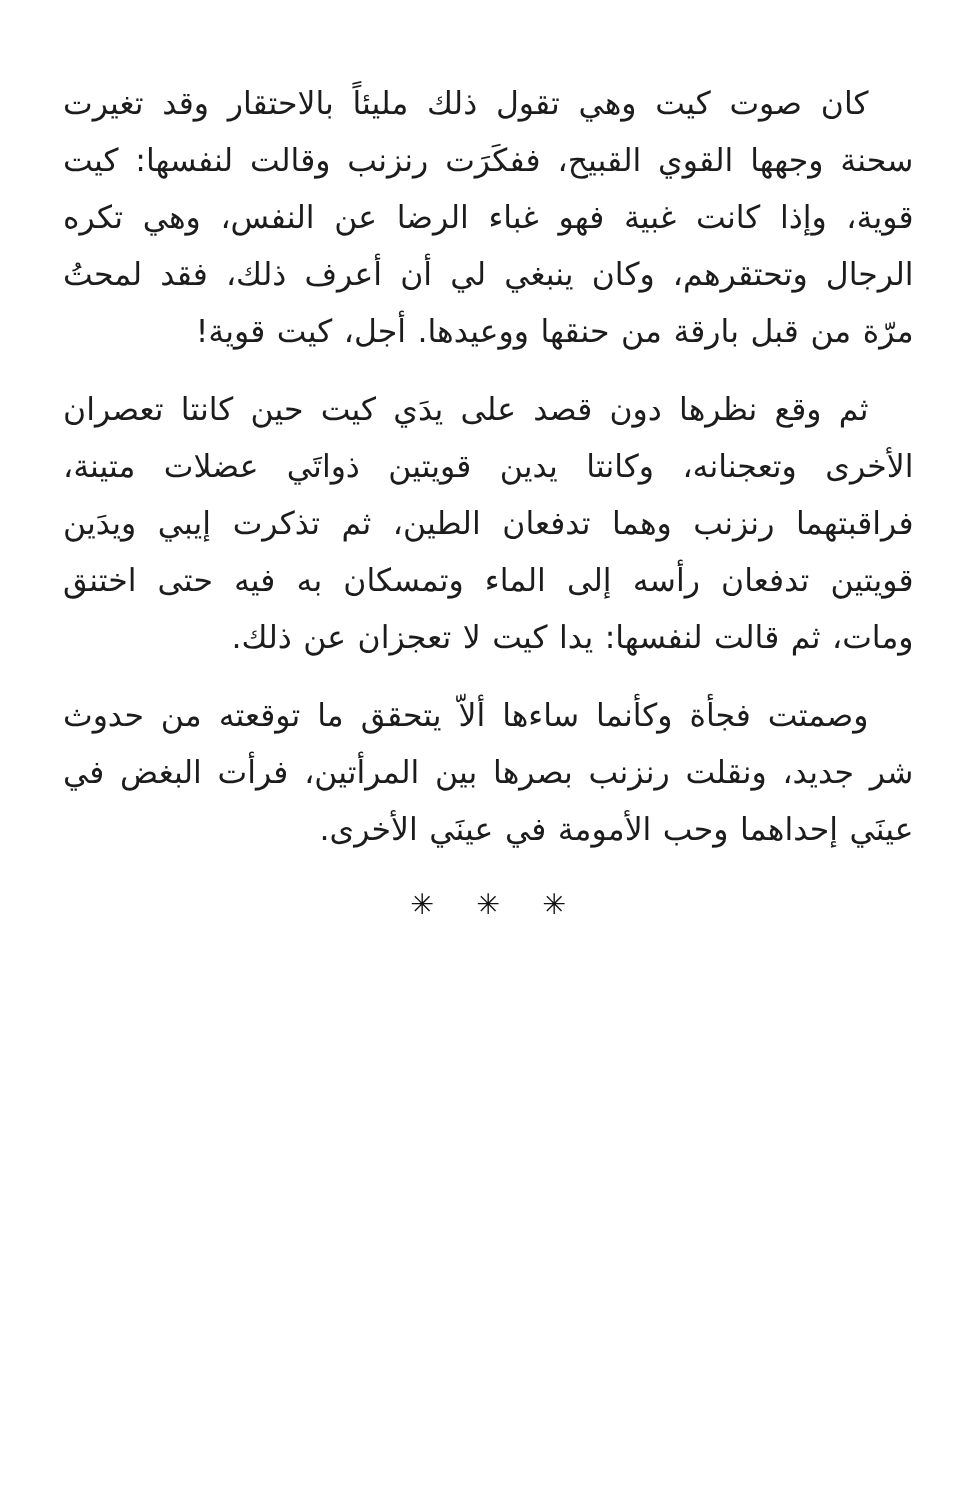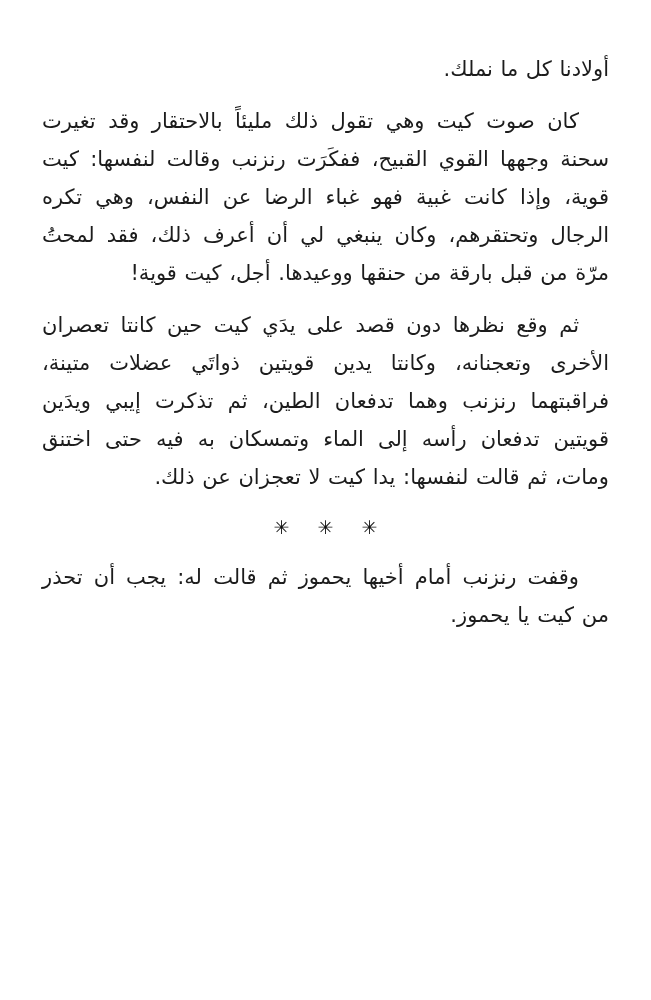--- a/index.html
+++ b/index.html
@@ -53,26 +53,25 @@
   }
   .separator + .para {
     margin-top: 16px;
   }
 </style>
 </head>
 <body>
 
 <div class="page">
 
-  <p class="para no-indent first-line">أولادنا كل ما نملك.</p>
 
   <p class="para">كان صوت كيت وهي تقول ذلك مليئاً بالاحتقار وقد تغيرت سحنة وجهها القوي القبيح، ففكَرَت رنزنب وقالت لنفسها: كيت قوية، وإذا كانت غبية فهو غباء الرضا عن النفس، وهي تكره الرجال وتحتقرهم، وكان ينبغي لي أن أعرف ذلك، فقد لمحتُ مرّة من قبل بارقة من حنقها ووعيدها. أجل، كيت قوية!</p>
 
   <p class="para">ثم وقع نظرها دون قصد على يدَي كيت حين كانتا تعصران الأخرى وتعجنانه، وكانتا يدين قويتين ذواتَي عضلات متينة، فراقبتهما رنزنب وهما تدفعان الطين، ثم تذكرت إيبي ويدَين قويتين تدفعان رأسه إلى الماء وتمسكان به فيه حتى اختنق ومات، ثم قالت لنفسها: يدا كيت لا تعجزان عن ذلك.</p>
 
 
+  <p class="para">وصمتت فجأة وكأنما ساءها ألاّ يتحقق ما توقعته من حدوث شر جديد، ونقلت رنزنب بصرها بين المرأتين، فرأت البغض في عينَي إحداهما وحب الأمومة في عينَي الأخرى.</p>
 
   <div class="separator">✳ ✳ ✳</div>
 
-  <p class="para">وقفت رنزنب أمام أخيها يحموز ثم قالت له: يجب أن تحذر من كيت يا يحموز.</p>
 
 
 </div>
 
 </body></html>

